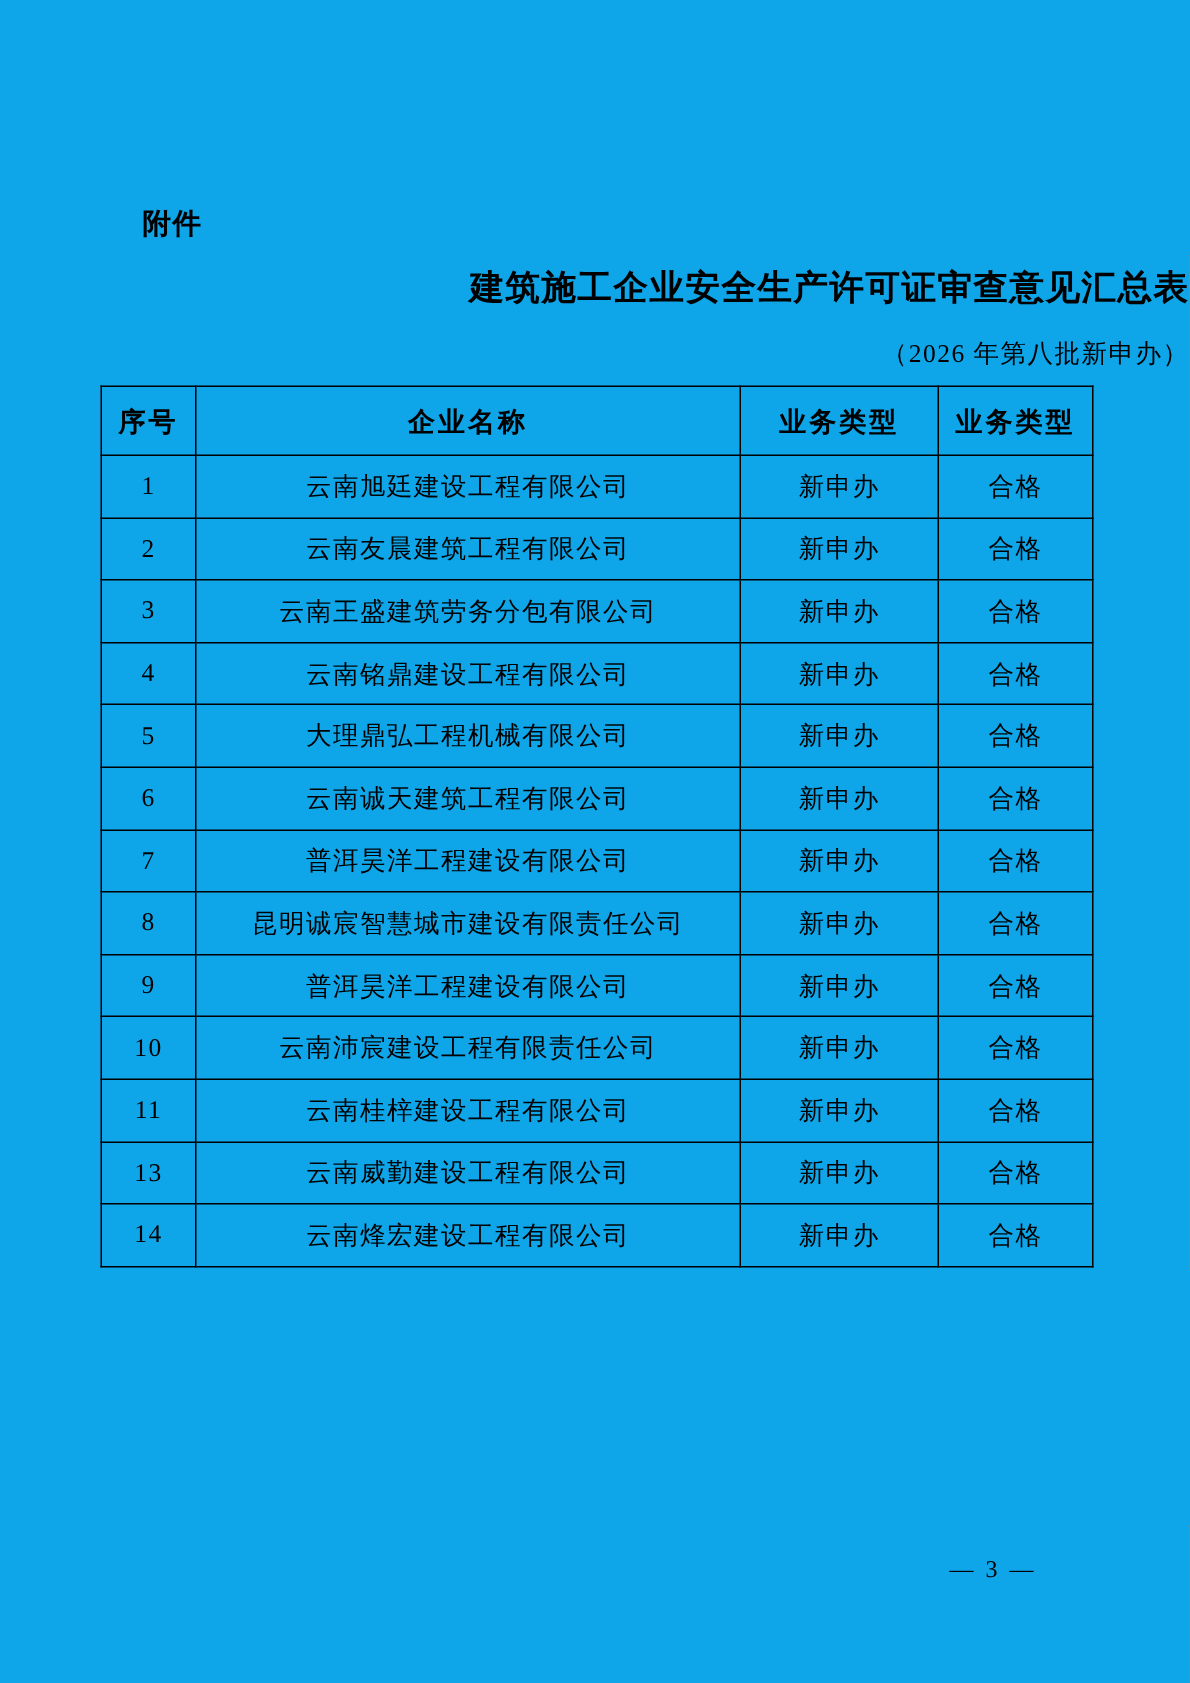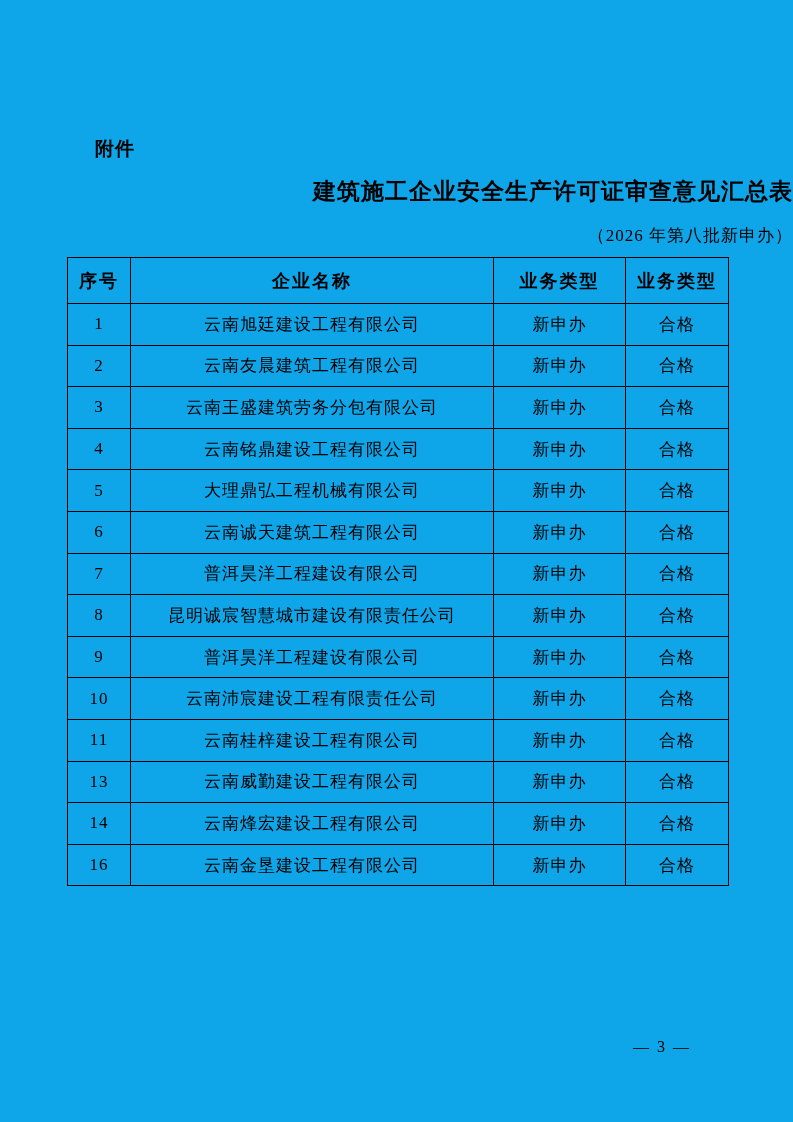--- a/index.html
+++ b/index.html
@@ -183,24 +183,18 @@
           <td>云南威勤建设工程有限公司</td>
           <td>新申办</td>
           <td>合格</td>
         </tr>
         <tr>
           <td class="cell-no">14</td>
           <td>云南烽宏建设工程有限公司</td>
           <td>新申办</td>
           <td>合格</td>
         </tr>
-        <tr>
-          <td class="cell-no">16</td>
-          <td>云南金垦建设工程有限公司</td>
-          <td>新申办</td>
-          <td>合格</td>
-        </tr>
       </tbody>
   </table>
 
   <div class="page-number">— 3 —</div>
 
 </div>
 
 </body></html>

